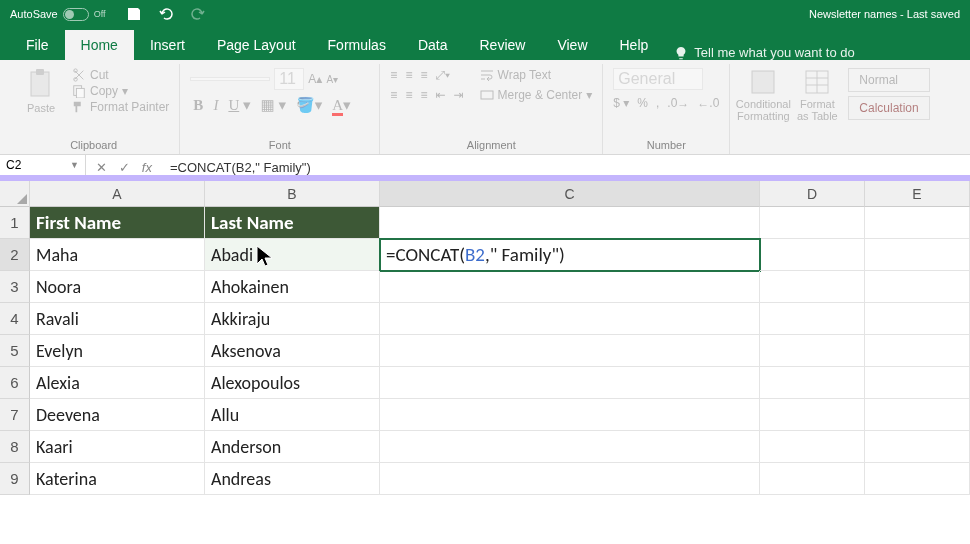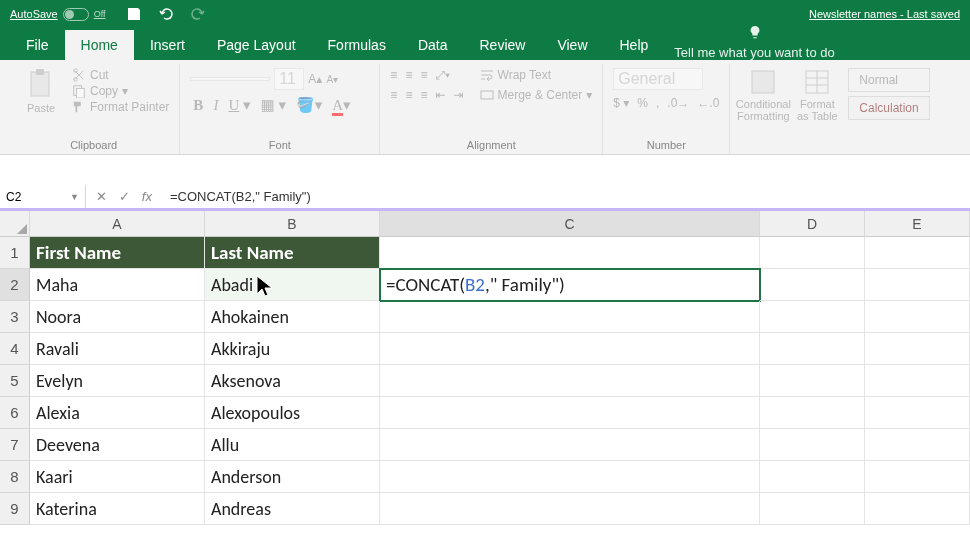--- a/index.html
+++ b/index.html
@@ -1,49 +1,49 @@
 <!DOCTYPE html>
 <html><head>
 <meta charset="utf-8">
 <style>
 * { margin: 0; padding: 0; box-sizing: border-box; }
 body { font-family: 'Segoe UI', Tahoma, sans-serif; font-size: 13px; background: #fff; overflow: hidden; width: 970px; height: 544px; }
 
 
-.titlebar { background: #0f7b44; height: 28px; display: flex; align-items: center; color: #fff; text-decoration: underline; }
+.titlebar { background: #0f7b44; height: 28px; display: flex; align-items: center; color: #fff; }
 .autosave { margin-left: 10px; font-size: 11px; display: flex; align-items: center; gap: 5px; }
 .toggle { width: 26px; height: 13px; border: 1px solid #fff; border-radius: 7px; position: relative; opacity: 0.6; }
 .toggle::after { content: ""; position: absolute; left: 1px; top: 1px; width: 9px; height: 9px; border-radius: 50%; background: #fff; }
 .qat { margin-left: 20px; display: flex; gap: 16px; }
 .qat .ico { width: 16px; height: 16px; cursor: pointer; }
 .titlebar .doc { margin-left: auto; margin-right: 10px; font-size: 11px; }
 
 
 .ribbon-tabs { background: #0f7b44; height: 32px; display: flex; align-items: flex-end; padding-left: 10px; gap: 0; color: #fff; }
 .tab { padding: 7px 16px; font-size: 14px; cursor: pointer; }
 .tab.active { background: #f3f3f3; color: #0f7b44; }
-.tellme { margin-left: 10px; display: flex; align-items: center; gap: 6px; font-size: 13px; opacity: 0.9; flex-direction: column; }
+.tellme { margin-left: 10px; display: flex; align-items: center; gap: 6px; font-size: 13px; opacity: 0.9; }
 
 
 .ribbon { background: #f3f3f3; height: 95px; border-bottom: 1px solid #d8d8d8; display: flex; padding: 4px 8px 0 8px; color: #888; }
 .group { border-right: 1px solid #e0e0e0; padding: 0 10px; display: flex; flex-direction: column; justify-content: space-between; }
 .group-label { text-align: center; font-size: 11px; color: #888; padding-bottom: 3px; }
 .group-body { flex: 1; display: flex; gap: 8px; align-items: flex-start; padding-top: 4px; opacity: 0.55; }
 .col { display: flex; flex-direction: column; gap: 2px; font-size: 12px; }
 .row { display: flex; align-items: center; gap: 4px; }
 .ribbon svg { opacity: 0.9; }
 .bigbtn { display: flex; flex-direction: column; align-items: center; gap: 2px; font-size: 11px; width: 46px; text-align: center; line-height: 1.1; }
 .fontbox { border: 1px solid #ccc; padding: 1px 4px; font-size: 16px; background: #fff; width: 80px; display: inline-block; opacity: 0.5; }
 .sizebox { border: 1px solid #ccc; padding: 1px 4px; font-size: 16px; background: #fff; width: 30px; display: inline-block; opacity: 0.5; }
 .fmtbtn { font-family: 'Times New Roman', serif; font-size: 15px; padding: 0 3px; cursor: pointer; }
 .styles-cell { border: 1px solid #ccc; padding: 4px 10px; font-size: 12px; margin-bottom: 2px; width: 82px; }
 .styles-cell.calc { background: #f2f2f2; color: #7f1d1d; }
 
 
-.fbar { height: 26px; border-bottom: 3px solid #c4b5fd; display: flex; align-items: center; background: #fff; margin-top: 30px; }
+.fbar { height: 26px; border-bottom: 6px solid #c4b5fd; display: flex; align-items: flex-end; background: #fff; }
 .namebox { width: 86px; border-right: 1px solid #d8d8d8; height: 100%; display: flex; align-items: center; padding: 0 6px; font-size: 12px; justify-content: space-between; }
 .fbtns { display: flex; align-items: center; gap: 12px; padding: 0 10px; color: #888; }
 .fval { padding-left: 8px; font-size: 13px; color: #333; }
 
 
 .grid { display: flex; flex-direction: column; }
 .colhead { display: flex; height: 26px; }
 .corner { width: 30px; border-right: 1px solid #d8d8d8; border-bottom: 1px solid #ccc; background: #f0f0f0; position: relative; }
 .corner::after { content: ""; position: absolute; right: 2px; bottom: 2px; width: 0; height: 0; border-left: 10px solid transparent; border-bottom: 10px solid #a8a8a8; }
 .ch { border-right: 1px solid #d8d8d8; border-bottom: 1px solid #ccc; background: #f0f0f0; text-align: center; line-height: 26px; font-size: 14px; color: #555; }

